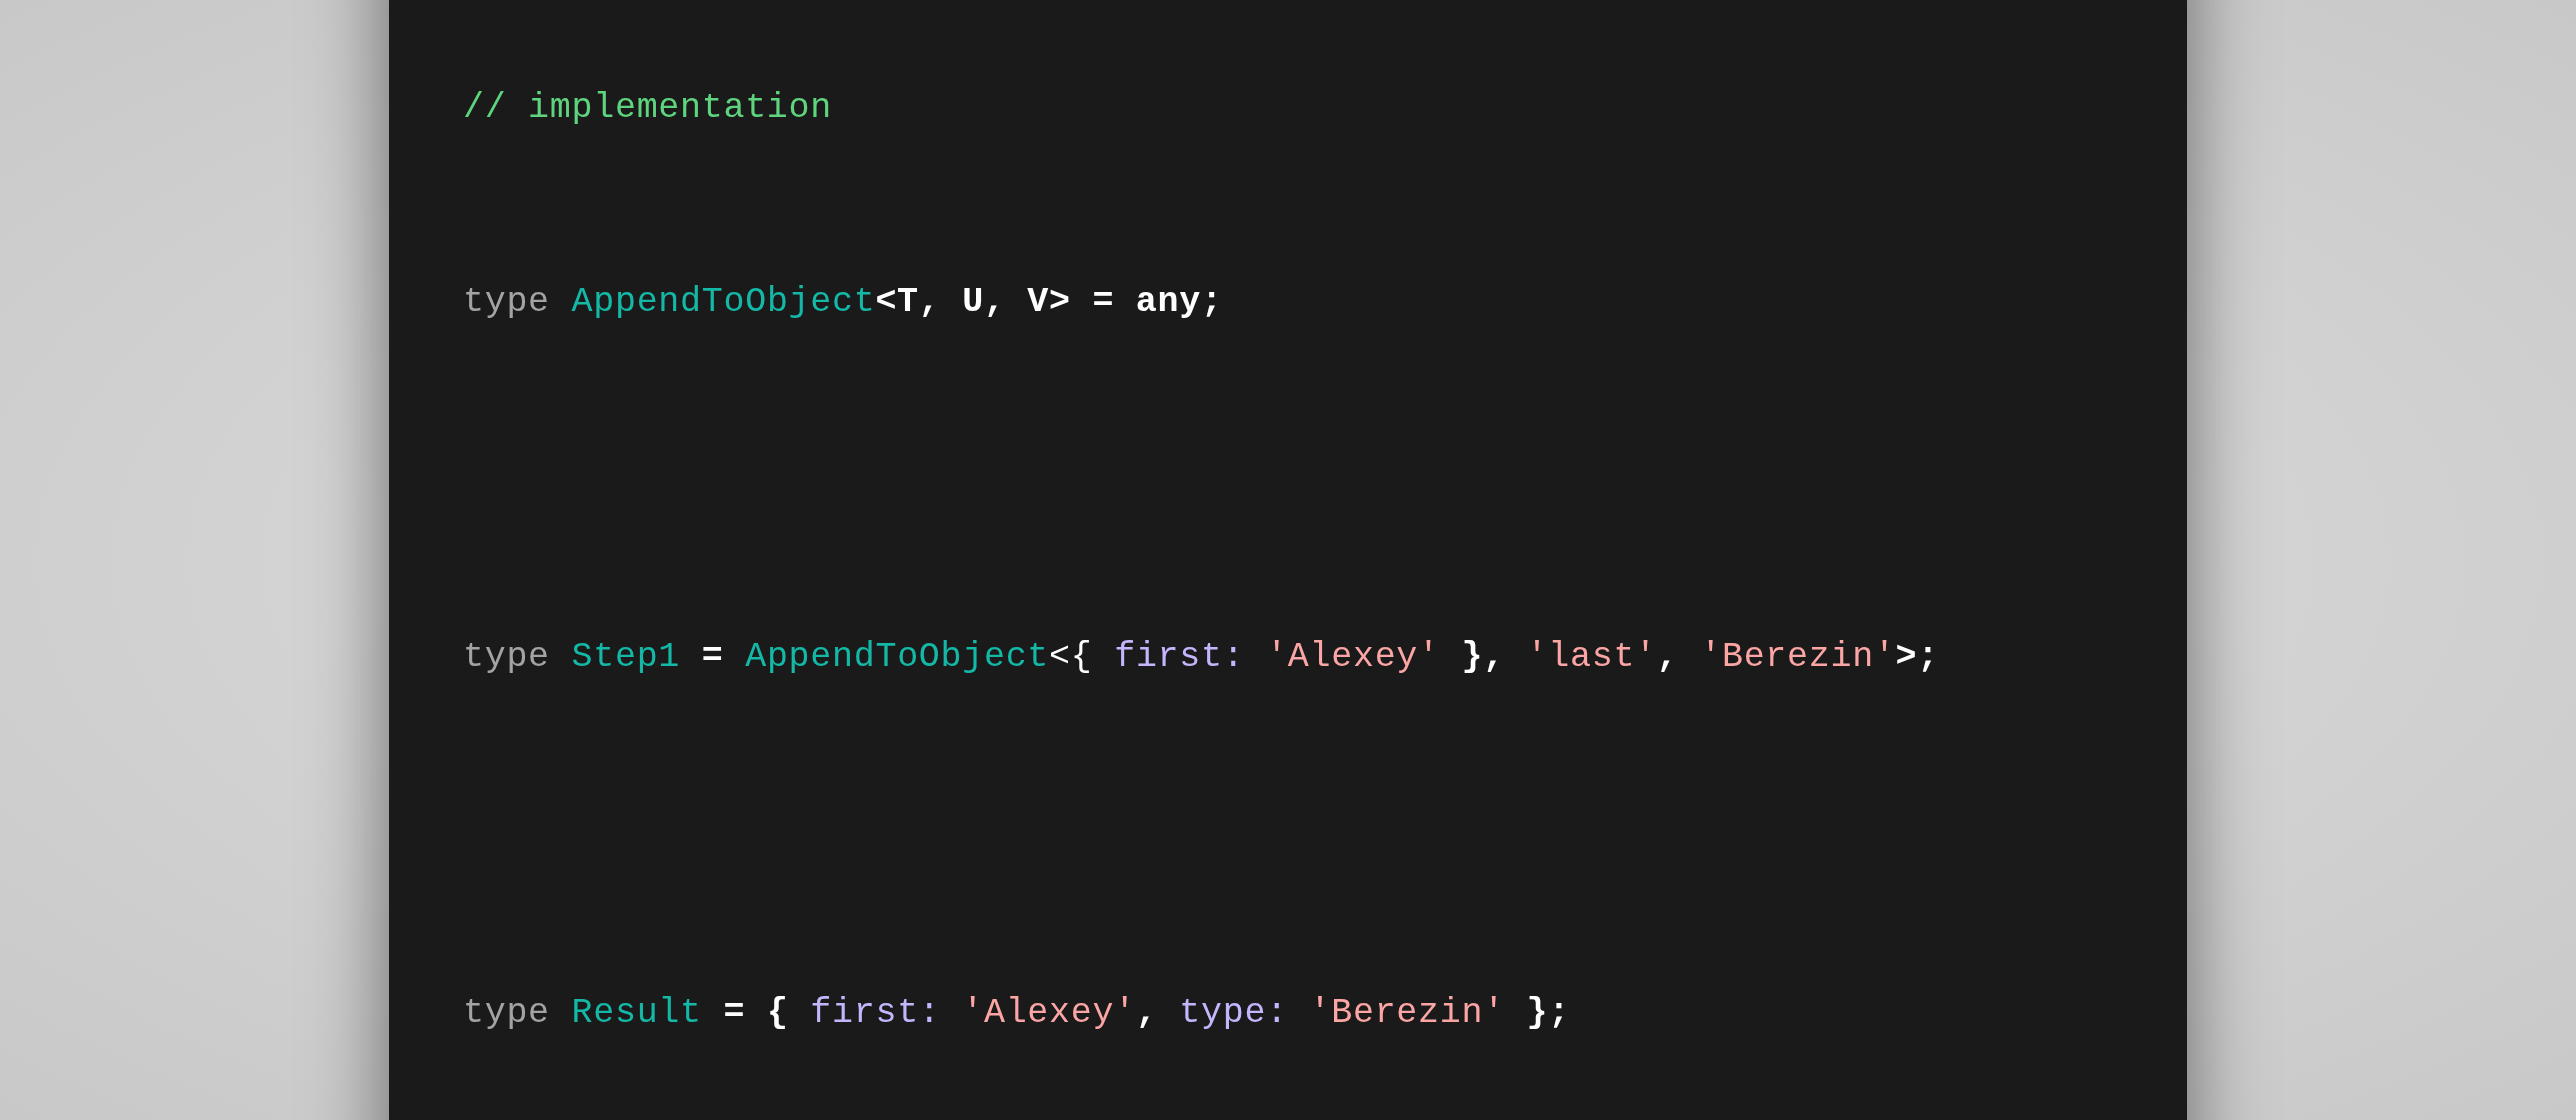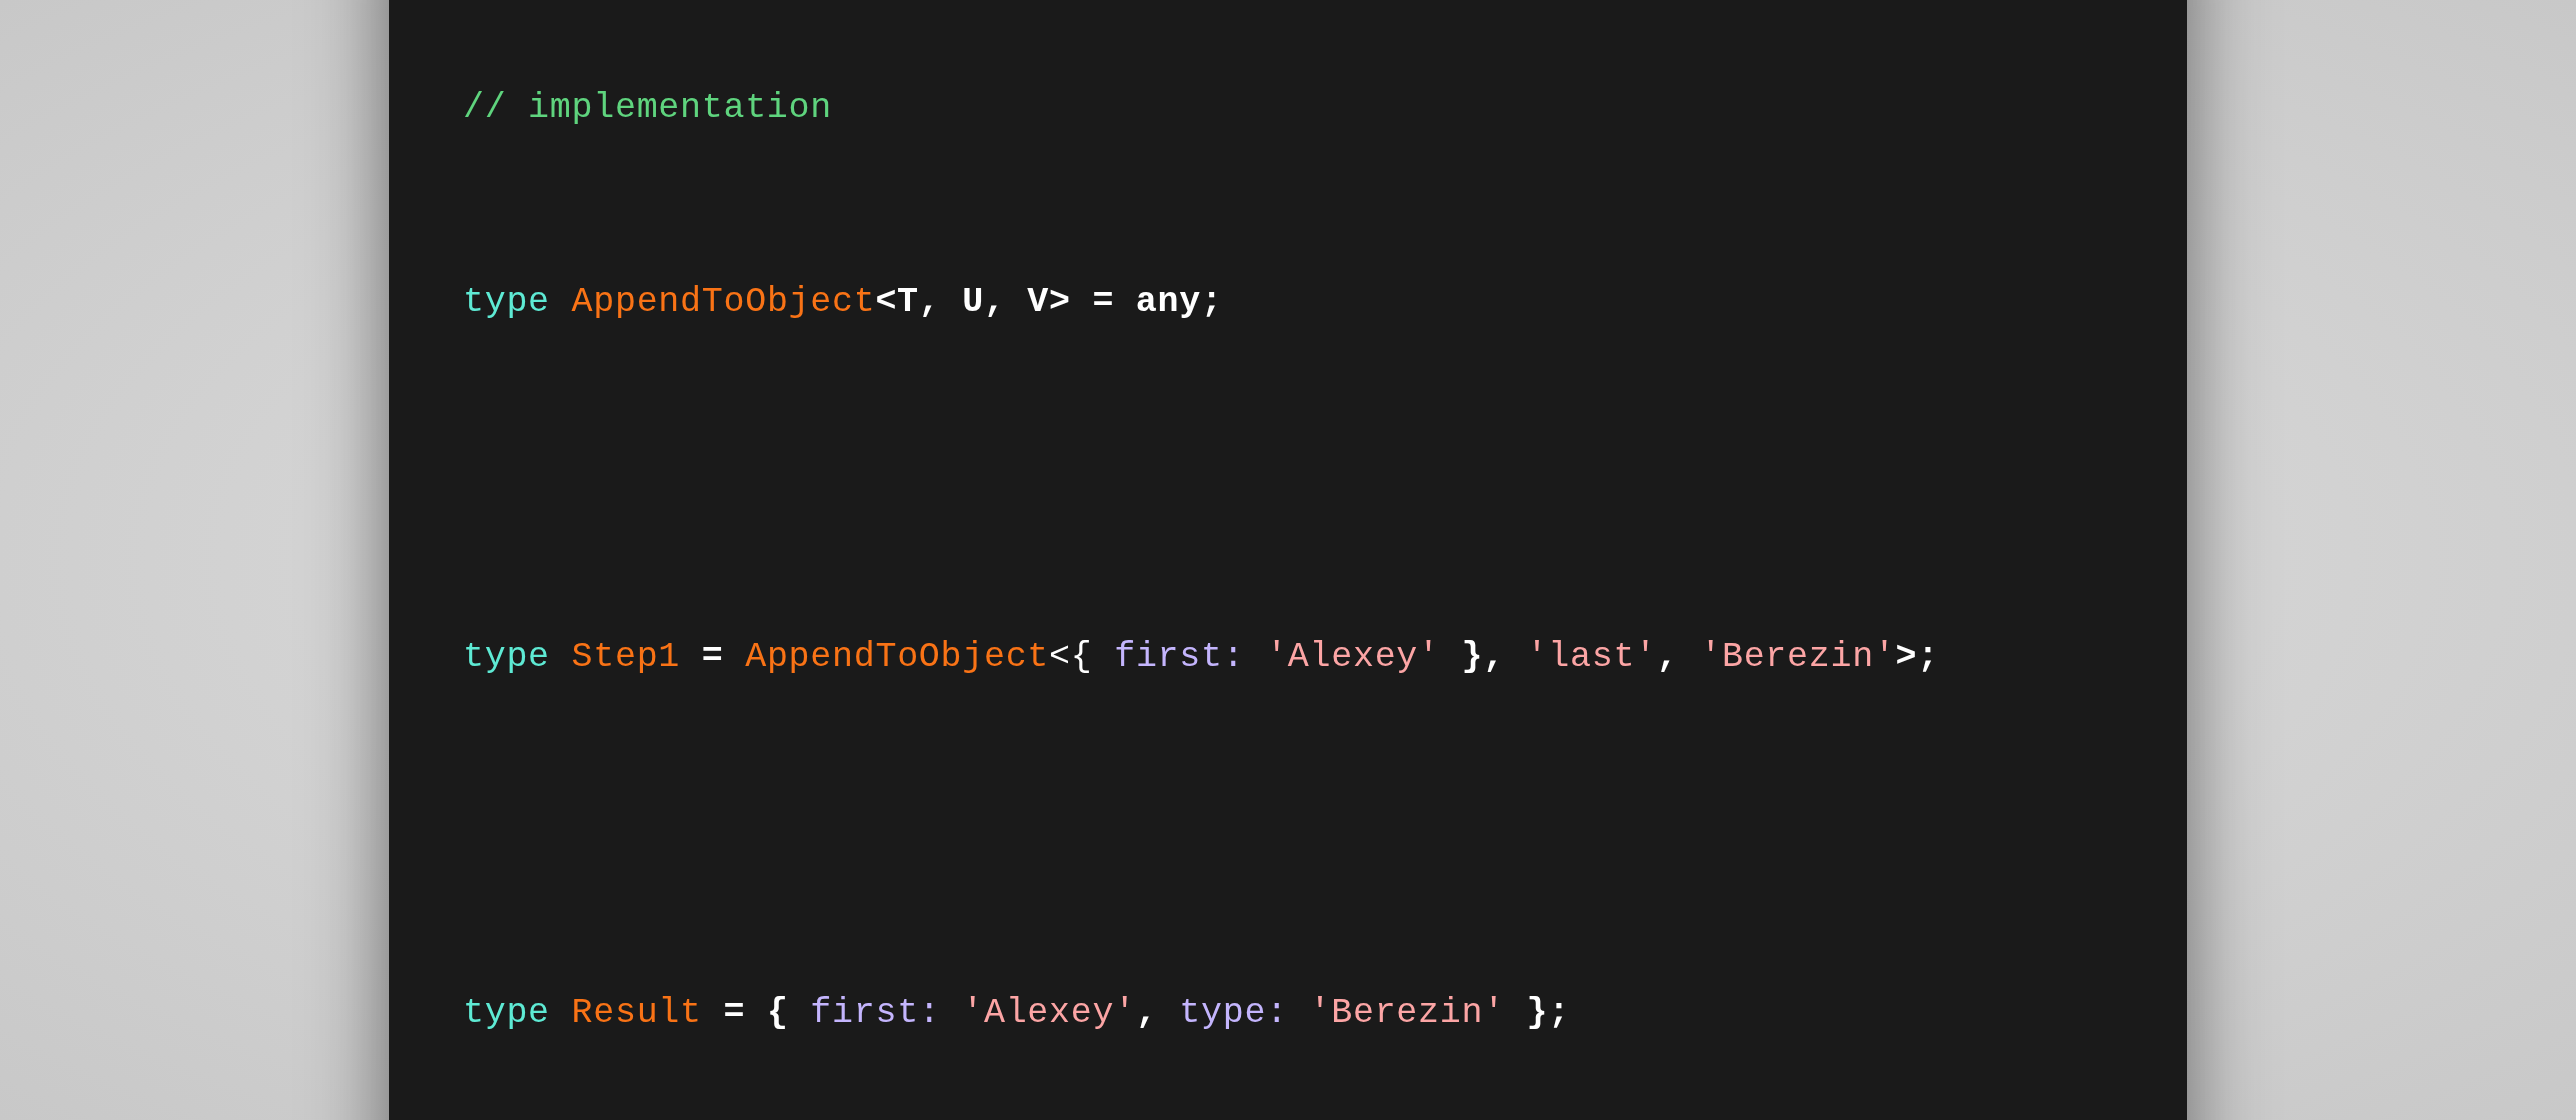--- a/index.html
+++ b/index.html
@@ -32,25 +32,25 @@
       line-height: 1.85;
       letter-spacing: 0.02em;
       white-space: pre;
     }
 
     .comment {
       color: #5fd47e;
     }
 
     .keyword {
-      color: #5eead4;
+      color: #a3a3a3;
     }
 
     .type-name {
-      color: #f97316;
+      color: #14b8a6;
       font-family: Liberation Mono, monospace;
     }
 
     .string {
       color: #fca5a5;
     }
 
     .punctuation {
       color: #ffffff;
     }

